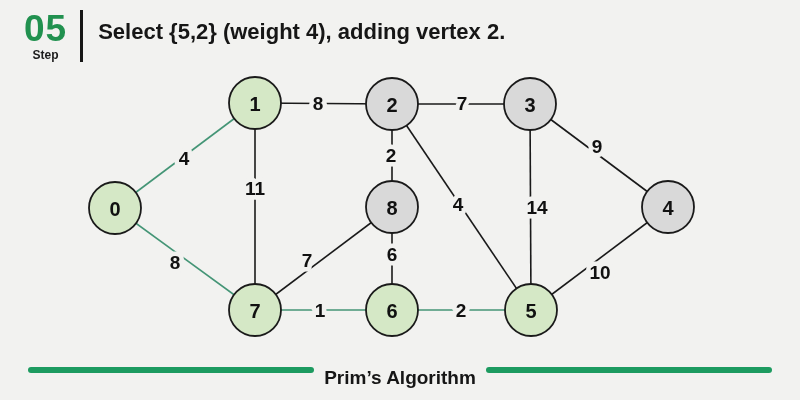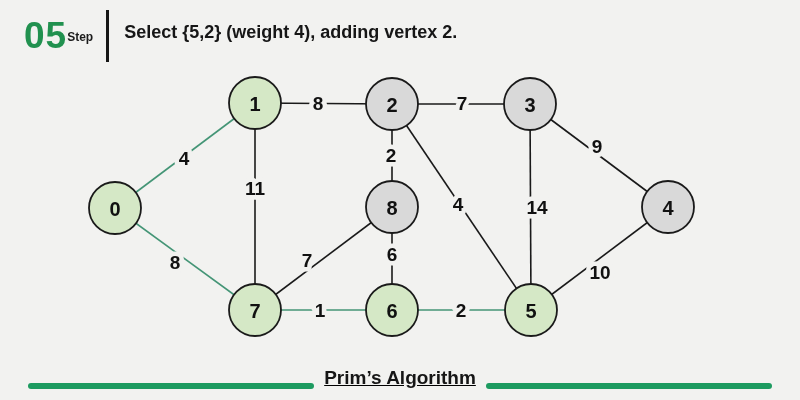--- a/index.html
+++ b/index.html
@@ -17,21 +17,21 @@
   }
   .header {
     position: absolute;
     left: 24px; top: 10px;
     display: flex;
     align-items: center;
     z-index: 2;
   }
   .step-block {
     display: flex;
-    flex-direction: row;
+    flex-direction: column;
     align-items: center;
     line-height: 1;
   }
   .step-number {
     font-size: 37px;
     font-weight: 800;
     color: #21914f;
     letter-spacing: 1px;
     line-height: 0.95;
   }
@@ -41,34 +41,33 @@
     color: #1c1c1c;
     margin-top: 2px;
   }
   .header-divider {
     width: 3px;
     height: 52px;
     background: #161616;
     margin: 0 15px 0 13px;
   }
   .step-description {
-    font-size: 18px;
+    font-size: 22px;
     font-weight: 600;
     color: #161616;
     margin-top: -8px;
   }
   .footer {
     position: absolute;
     left: 0; right: 0;
     bottom: 11px;
     display: flex;
-    align-items: flex-end;
+    align-items: flex-start;
     padding: 0 28px;
     z-index: 2;
-    text-decoration: underline;
   }
   .footer-bar {
     flex: 1;
     height: 6px;
     border-radius: 3px;
     background: #1d9b60;
   }
   .footer-title {
     font-size: 19px;
     font-weight: 700;

